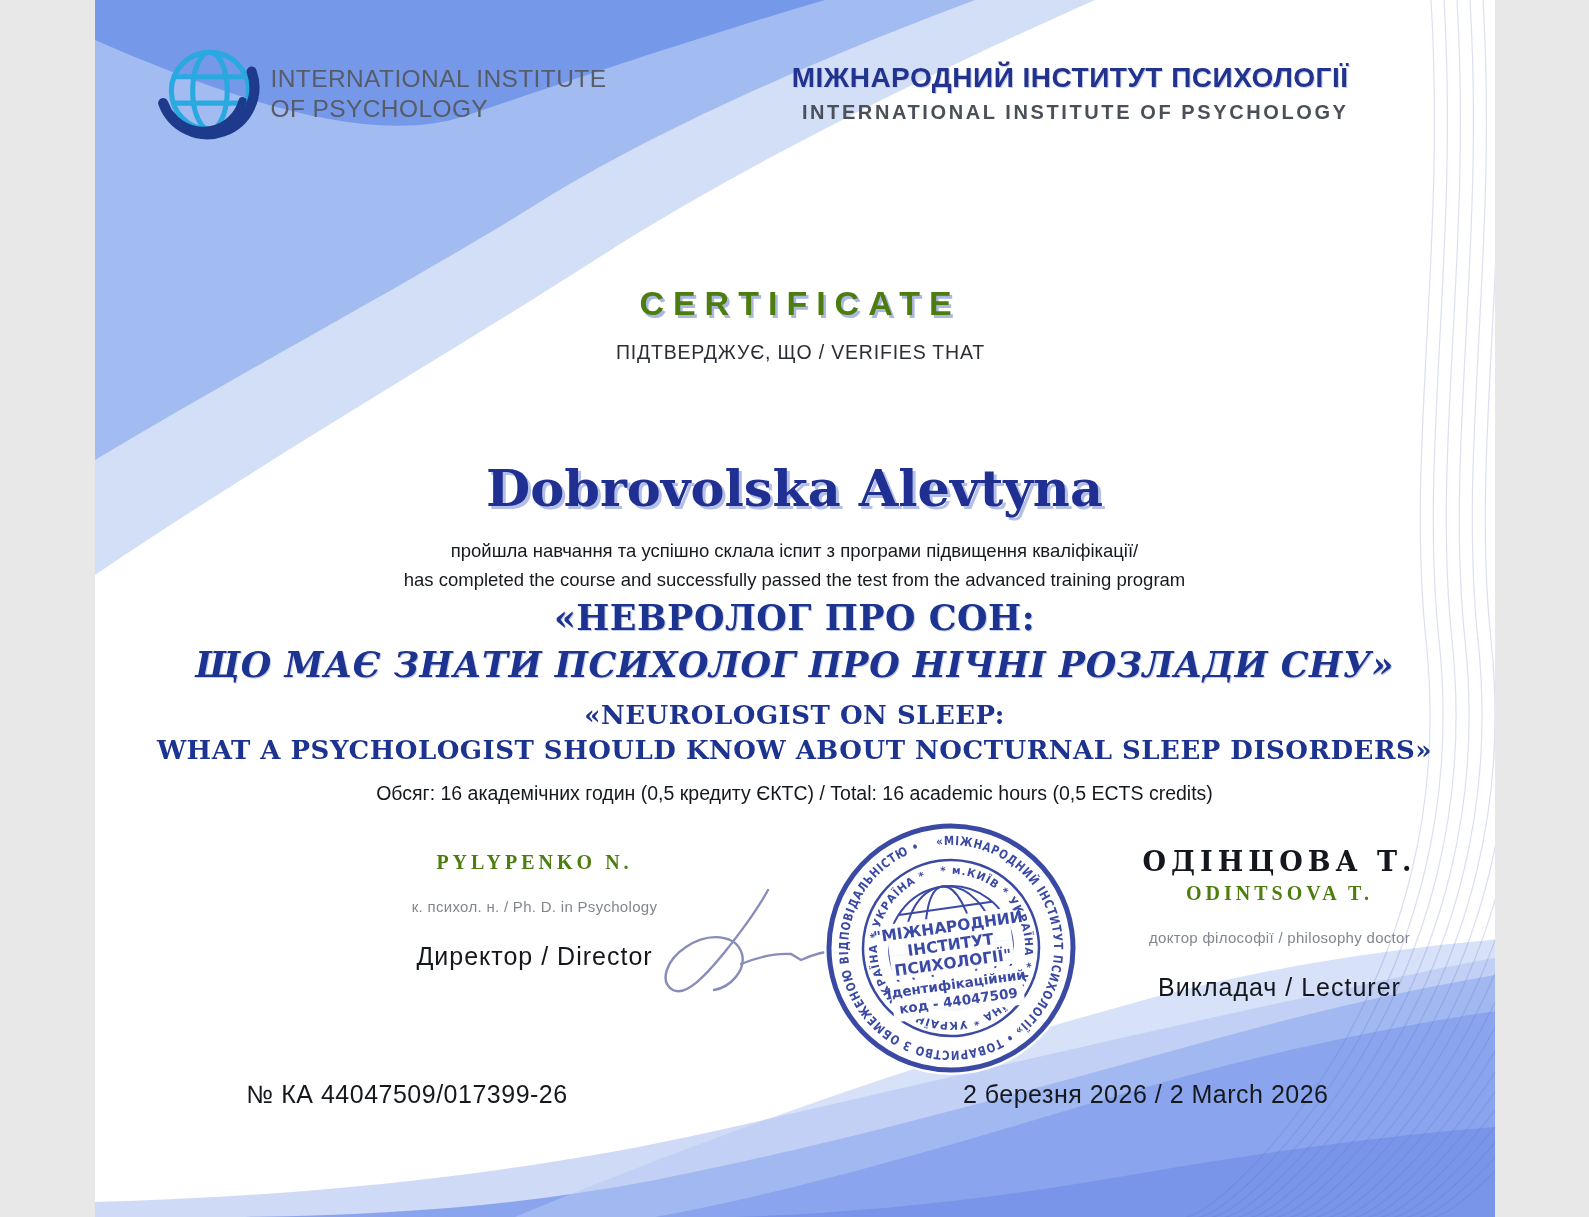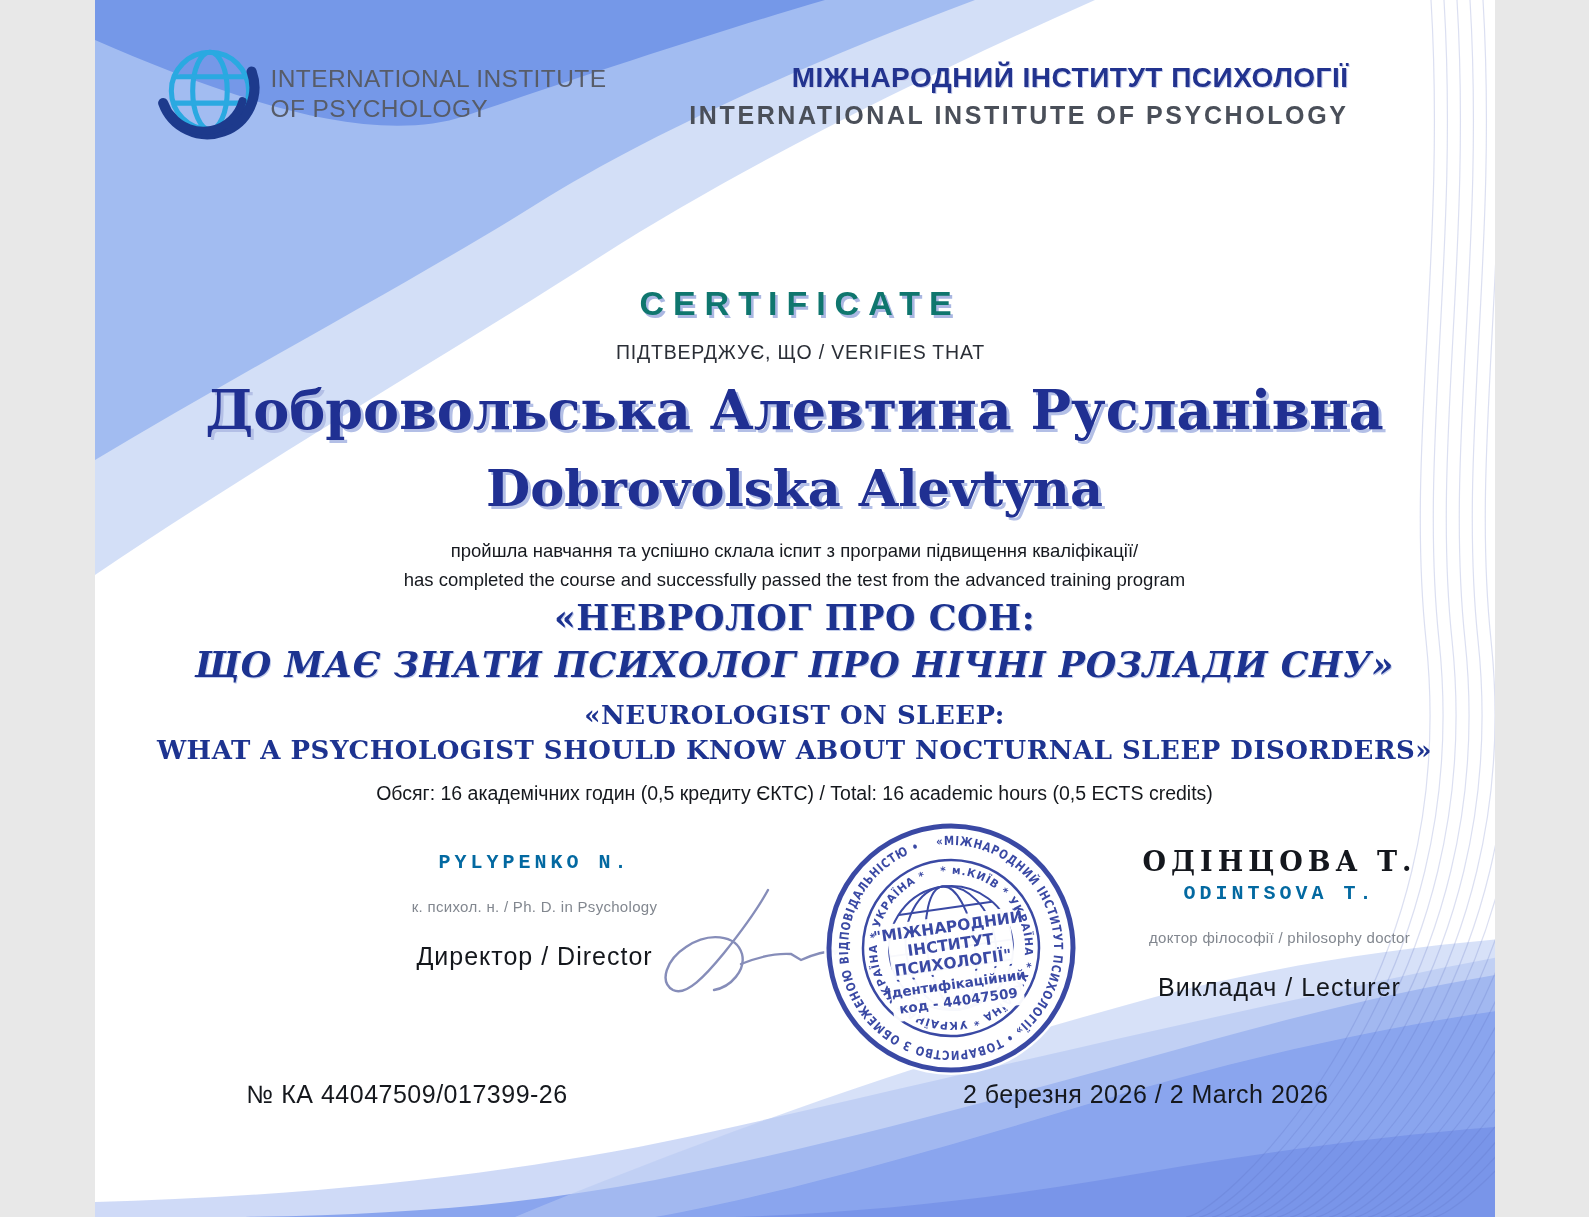--- a/index.html
+++ b/index.html
@@ -11,30 +11,30 @@
   .abs{position:absolute;}
   svg{display:block;}
   
   .logo-text{
     left:176px; top:64px; font-size:24.5px; line-height:1.24; letter-spacing:.4px;
     color:#575c68; font-weight:400;
   }
   .inst-block{ right:146px; top:62px; text-align:right; }
   .inst-uk{ font-size:28px; font-weight:bold; color:#22338f; letter-spacing:.5px;
             text-shadow:1px 1px 0 #c6cdeb;}
-  .inst-en{ font-size:25px; font-weight:bold; color:#4a4f59; letter-spacing:2.6px; margin-top:7px;}
+  .inst-en{ font-size:20px; font-weight:bold; color:#4a4f59; letter-spacing:2.6px; margin-top:7px;}
   
   .t-main{
     left:0; right:0; top:194px; text-align:center;
     font-size:78px; font-weight:bold; letter-spacing:16px; color:#2c3c9d;
     text-shadow:4px 4px 0 #aab7e2;
   }
   .t-sub{
     left:0; right:0; top:284px; text-align:center;
-    font-size:34px; font-weight:bold; letter-spacing:9px; color:#0f766e;
+    font-size:34px; font-weight:bold; letter-spacing:9px; color:#4d7c0f;
     text-shadow:2.5px 2.5px 0 #aab7e2;
     padding-left:11px;
   }
   .t-verifies{
     left:12px; right:0; top:341px; text-align:center;
     font-size:19.5px; color:#2a2e36; letter-spacing:.8px; font-weight:500;
   }
   
   .name-uk{
     left:0; right:0; top:378px; text-align:center;
@@ -65,22 +65,22 @@
     font-family:"DejaVu Serif", serif; font-weight:bold; font-size:26px; color:#1d3390;
     letter-spacing:.5px;}
   .volume{ left:0; right:0; top:782px; text-align:center;
     font-size:19.5px; color:#15181d; font-weight:500;}
   
   .sig-block{ top:846px; text-align:center; }
   .sig-left{ left:180px; width:520px; }
   .sig-right{ left:975px; width:420px; }
   .sig-name-uk{ font-family:"DejaVu Serif", serif; font-weight:bold; font-size:27px;
     letter-spacing:5px; color:#14171d;}
-  .sig-name-en{ font-family:Liberation Mono, monospace; font-weight:bold; font-size:20px;
-    letter-spacing:4px; color:#0369a1; margin-top:5px;}
+  .sig-name-en{ font-family:Liberation Serif, serif; font-weight:bold; font-size:20px;
+    letter-spacing:4px; color:#4d7c0f; margin-top:5px;}
   .sig-degree{ font-size:15px; color:#83889360; color:#82878f; margin-top:24px; letter-spacing:.3px;}
   .sig-role{ font-size:25px; color:#14171c; margin-top:27px; letter-spacing:1px;}
   
   .footer-num{ left:152px; top:1080px; font-size:25px; color:#15181d; letter-spacing:.5px;}
   .footer-date{ right:166px; top:1080px; font-size:25px; color:#15181d; letter-spacing:.5px;}
   
   .deco{ left:0; top:0; pointer-events:none; }
   .seal{ left:718px; top:810px; }
   .seal text{ font-family:"DejaVu Sans", sans-serif; fill:#3a49a4; }
   .signature{ left:540px; top:850px; }
@@ -147,21 +147,20 @@
   </div>
 
   <div class="abs inst-block">
     <div class="inst-uk">МІЖНАРОДНИЙ ІНСТИТУТ ПСИХОЛОГІЇ</div>
     <div class="inst-en">INTERNATIONAL INSTITUTE OF PSYCHOLOGY</div>
   </div>
 
   <div class="abs t-sub">CERTIFICATE</div>
   <div class="abs t-verifies">ПІДТВЕРДЖУЄ, ЩО / VERIFIES THAT</div>
 
-  <div class="abs name-uk">Добровольська Алевтина Русланівна</div>
   <div class="abs name-en">Dobrovolska Alevtyna</div>
 
   <div class="abs completion">
     <div>пройшла навчання та успішно склала іспит з програми підвищення кваліфікації/</div>
     <div>has completed the course and successfully passed the test from the advanced training program</div>
   </div>
 
   <div class="abs course-uk1">«НЕВРОЛОГ ПРО СОН:</div>
   <div class="abs course-uk2">ЩО МАЄ ЗНАТИ ПСИХОЛОГ ПРО НІЧНІ РОЗЛАДИ СНУ»</div>
   <div class="abs course-en1">«NEUROLOGIST ON SLEEP:</div>

